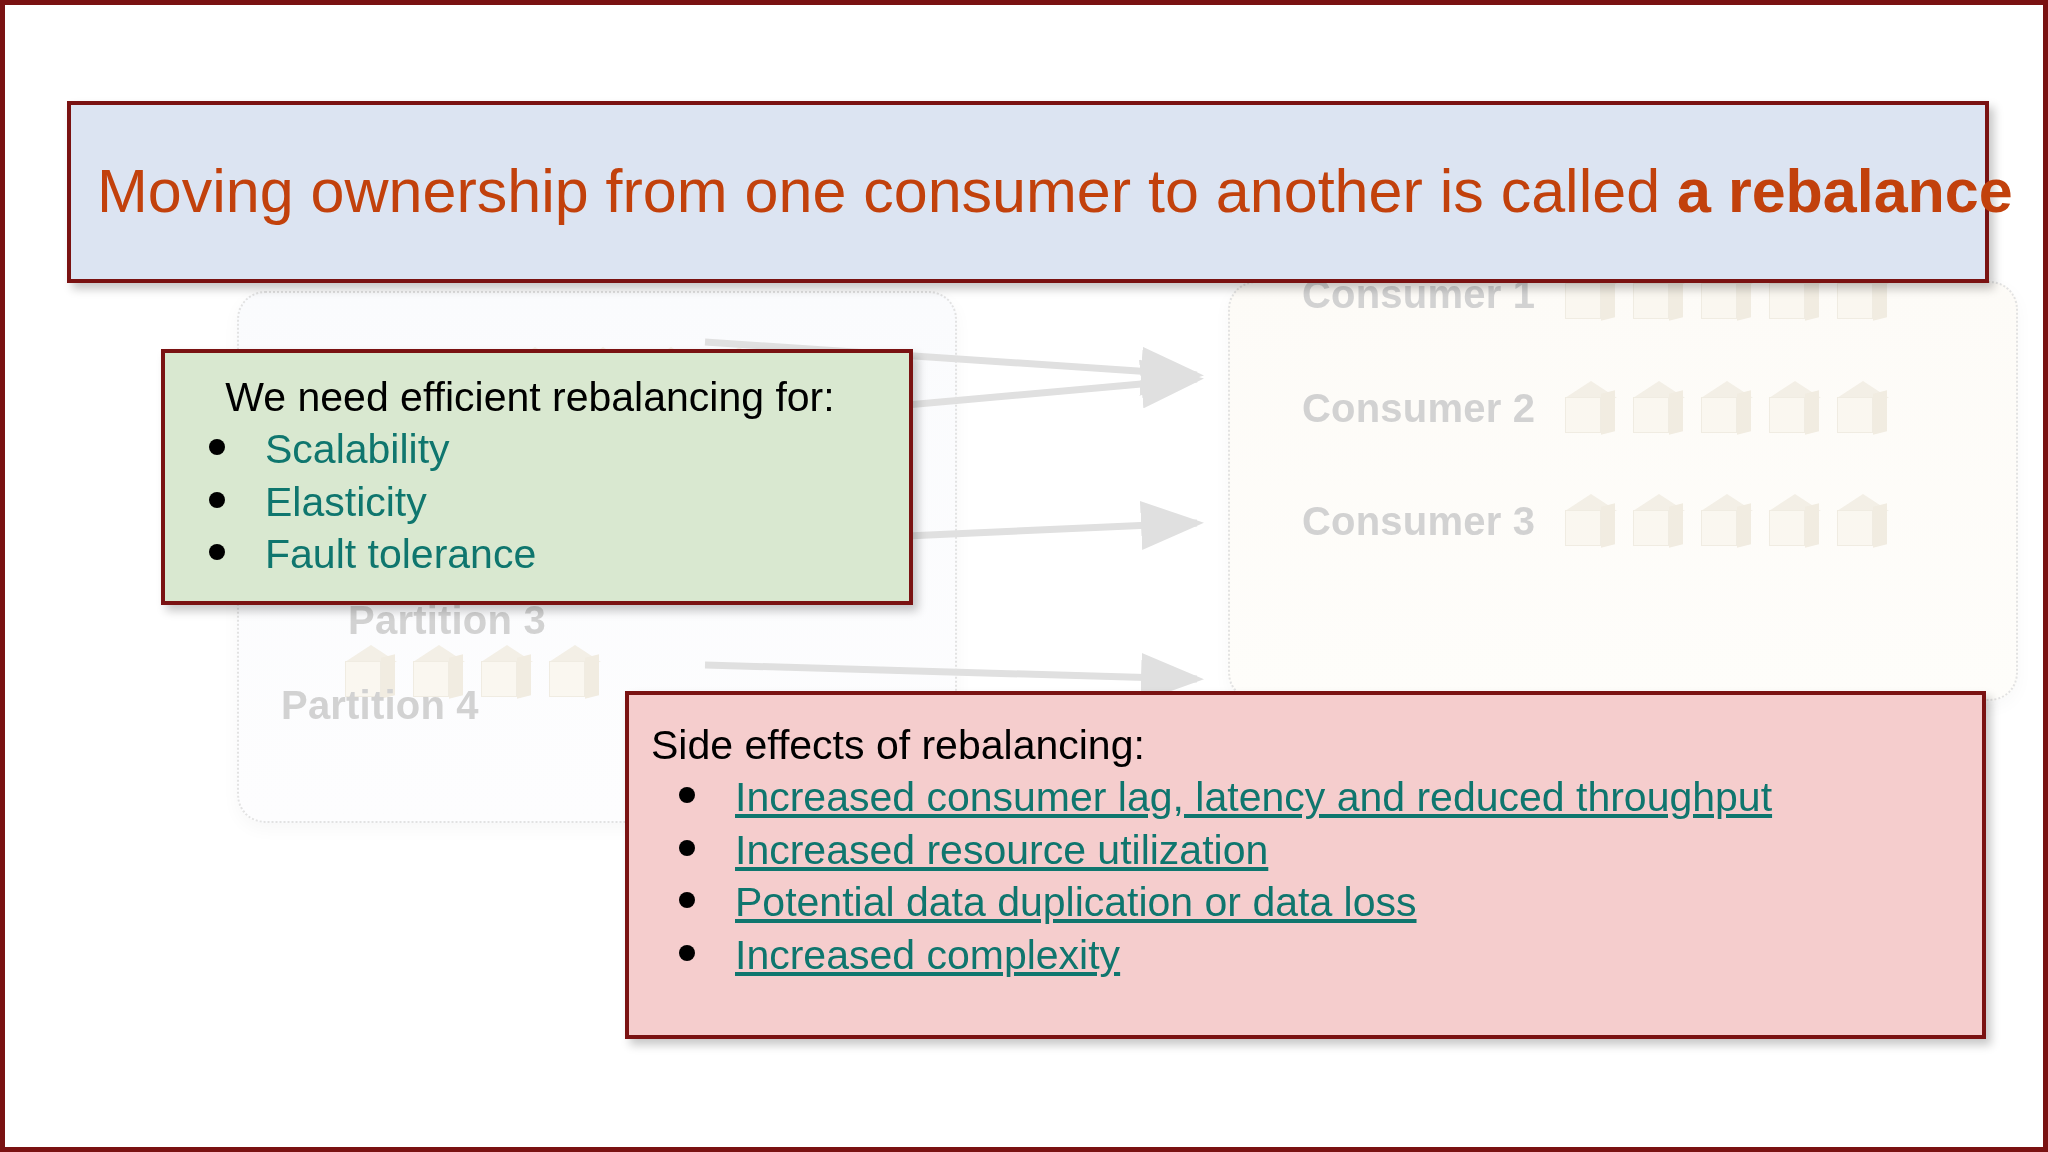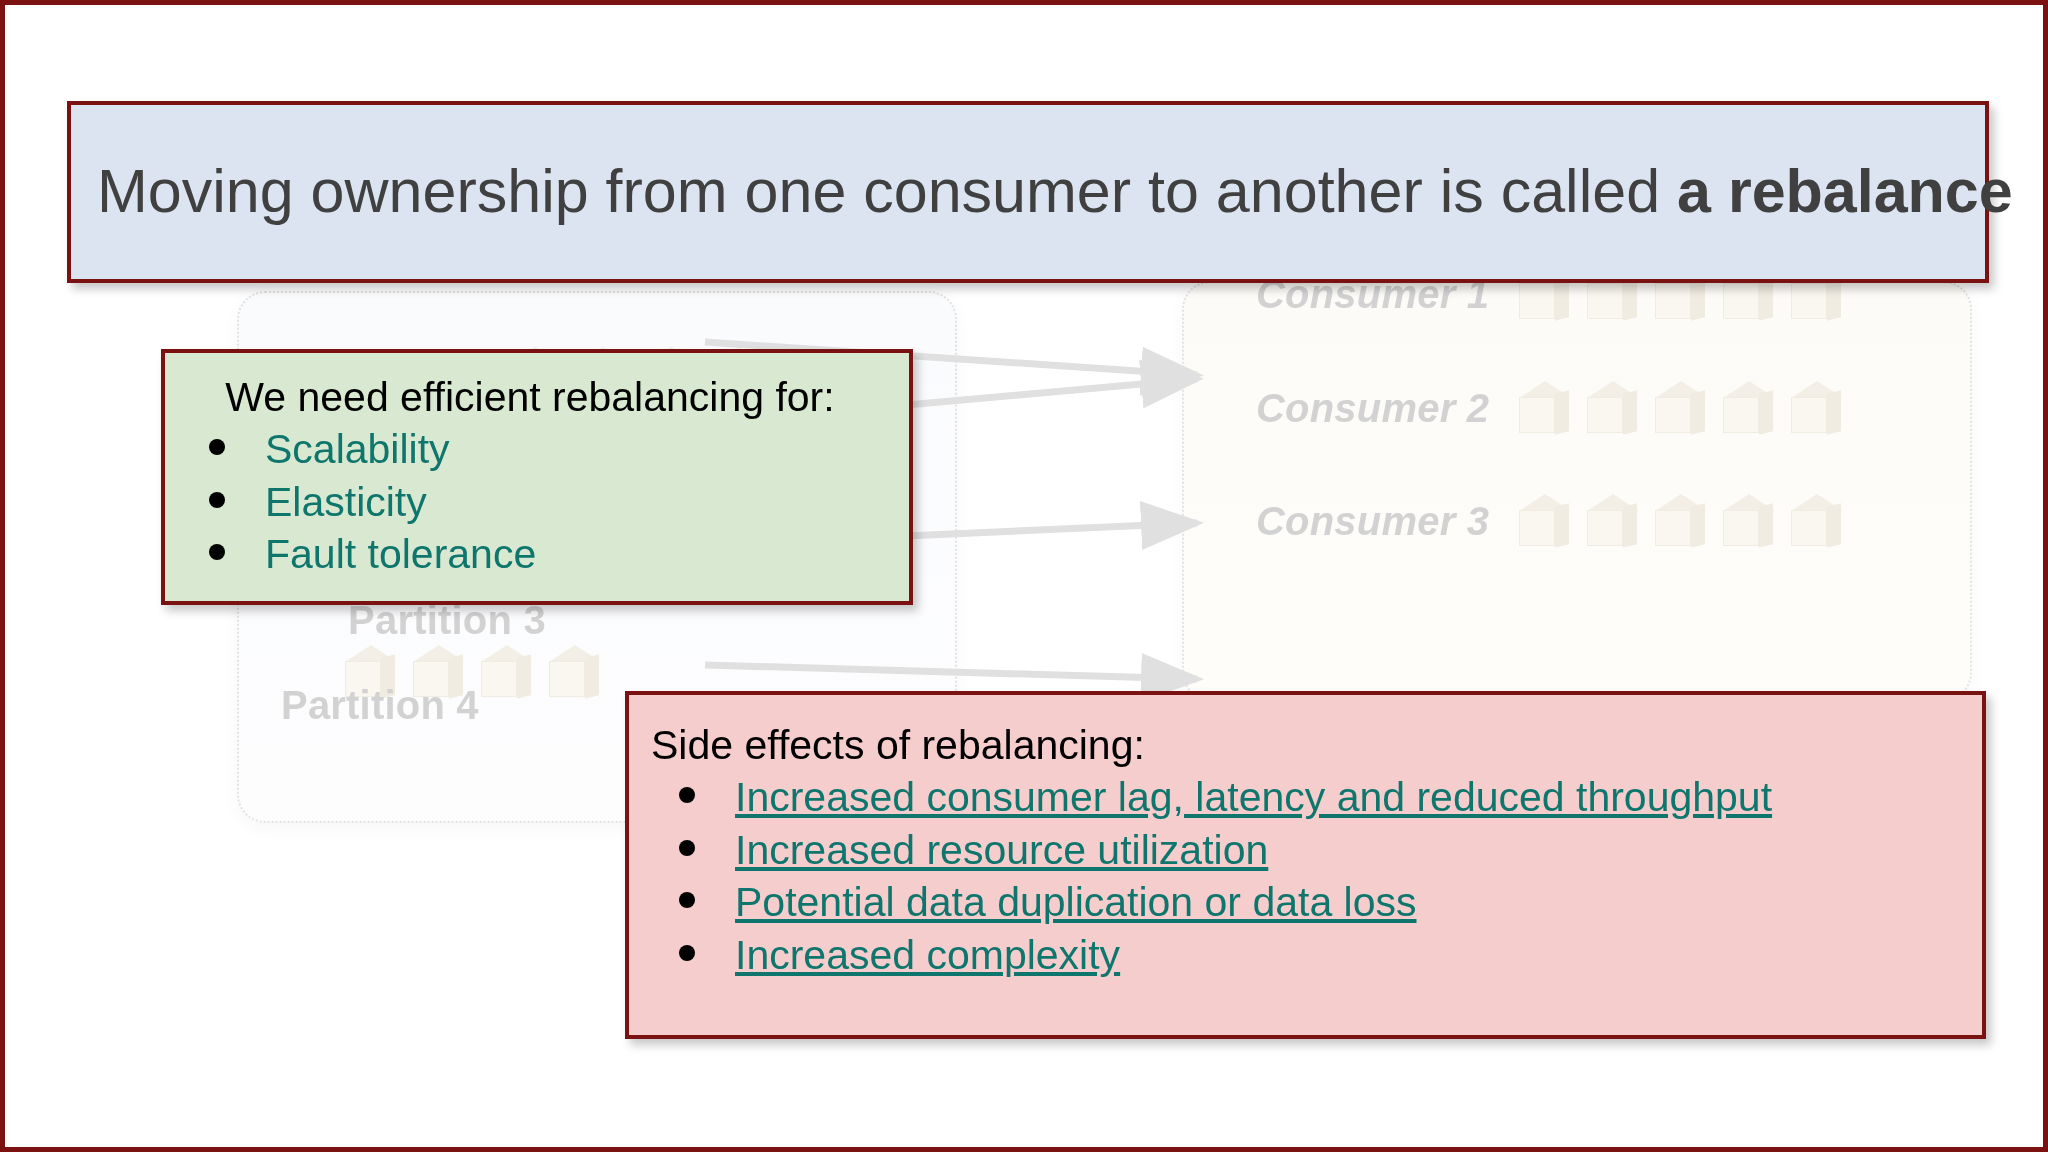--- a/index.html
+++ b/index.html
@@ -36,27 +36,26 @@
   }
   .panel-partitions {
     left: 232px;
     top: 286px;
     width: 720px;
     height: 532px;
     background: linear-gradient(180deg, #fafbfd 0%, #fdfdfe 100%);
     box-shadow: 0 6px 18px rgba(0,0,0,0.035);
   }
   .panel-consumers {
-    left: 1177px;
+    left: 1223px;
     top: 276px;
     width: 790px;
     height: 420px;
     background: linear-gradient(180deg, #fdfbf7 0%, #fefdfa 100%);
     box-shadow: 0 6px 18px rgba(0,0,0,0.03);
-    font-style: italic;
   }
 
   .row {
     position: absolute;
     display: flex;
     align-items: center;
     white-space: nowrap;
   }
   .row-label {
     font-size: 40px;
@@ -121,21 +120,21 @@
     width: 1922px;
     height: 182px;
     background: #dce4f2;
     display: flex;
     align-items: center;
   }
   .title-text {
     padding-left: 26px;
     padding-right: 26px;
     font-size: 61px;
-    color: #404040;
+    color: #c2410c;
     line-height: 1.1;
     white-space: nowrap;
   }
   .title-text b { font-weight: bold; }
 
   .green-box {
     left: 156px;
     top: 344px;
     width: 752px;
     height: 256px;

